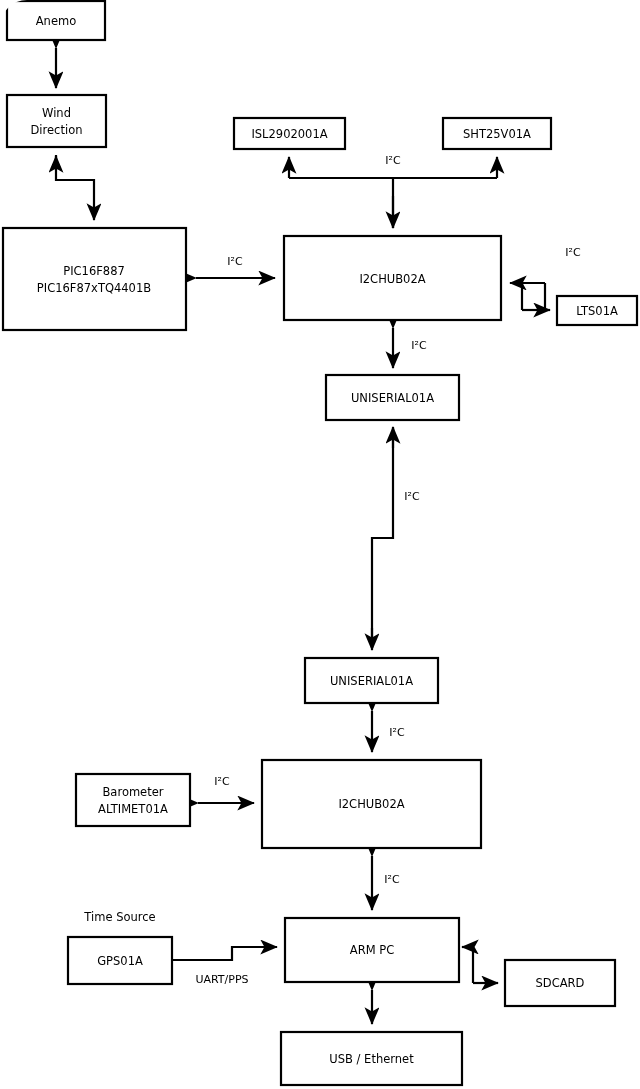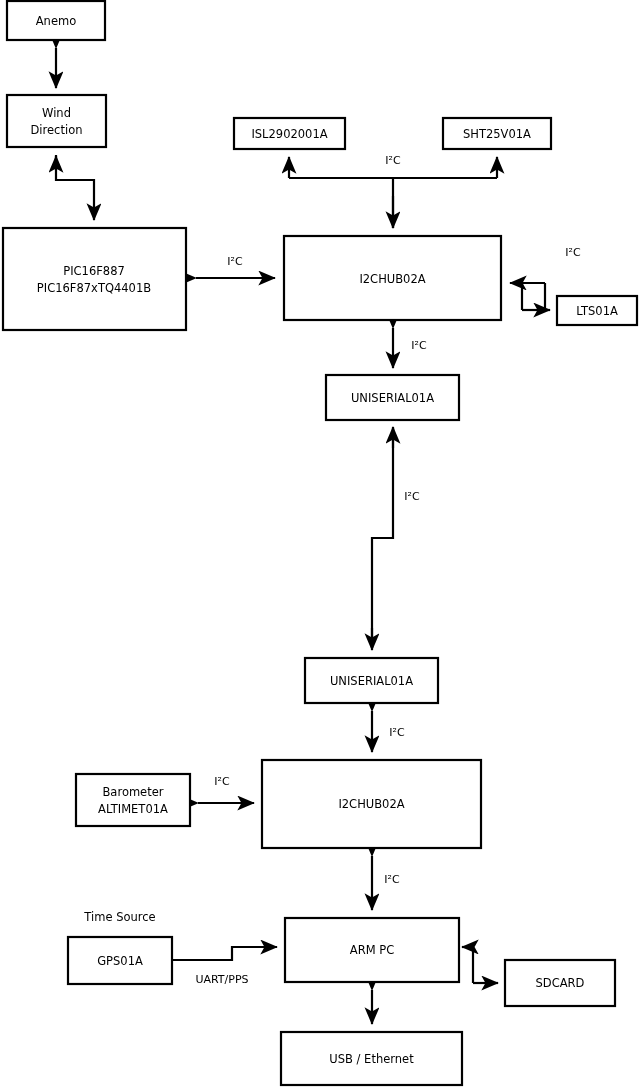--- a/index.html
+++ b/index.html
@@ -7,20 +7,21 @@
     padding: 0;
     background: #ffffff;
   }
   #diagram-root {
     position: relative;
     width: 640px;
     height: 1089px;
     background: #ffffff;
     font-family: "DejaVu Sans", sans-serif;
     overflow: hidden;
+    border-radius: 27px;
   }
   svg.canvas {
     position: absolute;
     left: 0;
     top: 0;
     width: 640px;
     height: 1089px;
   }
   .node-rect {
     fill: #ffffff;

